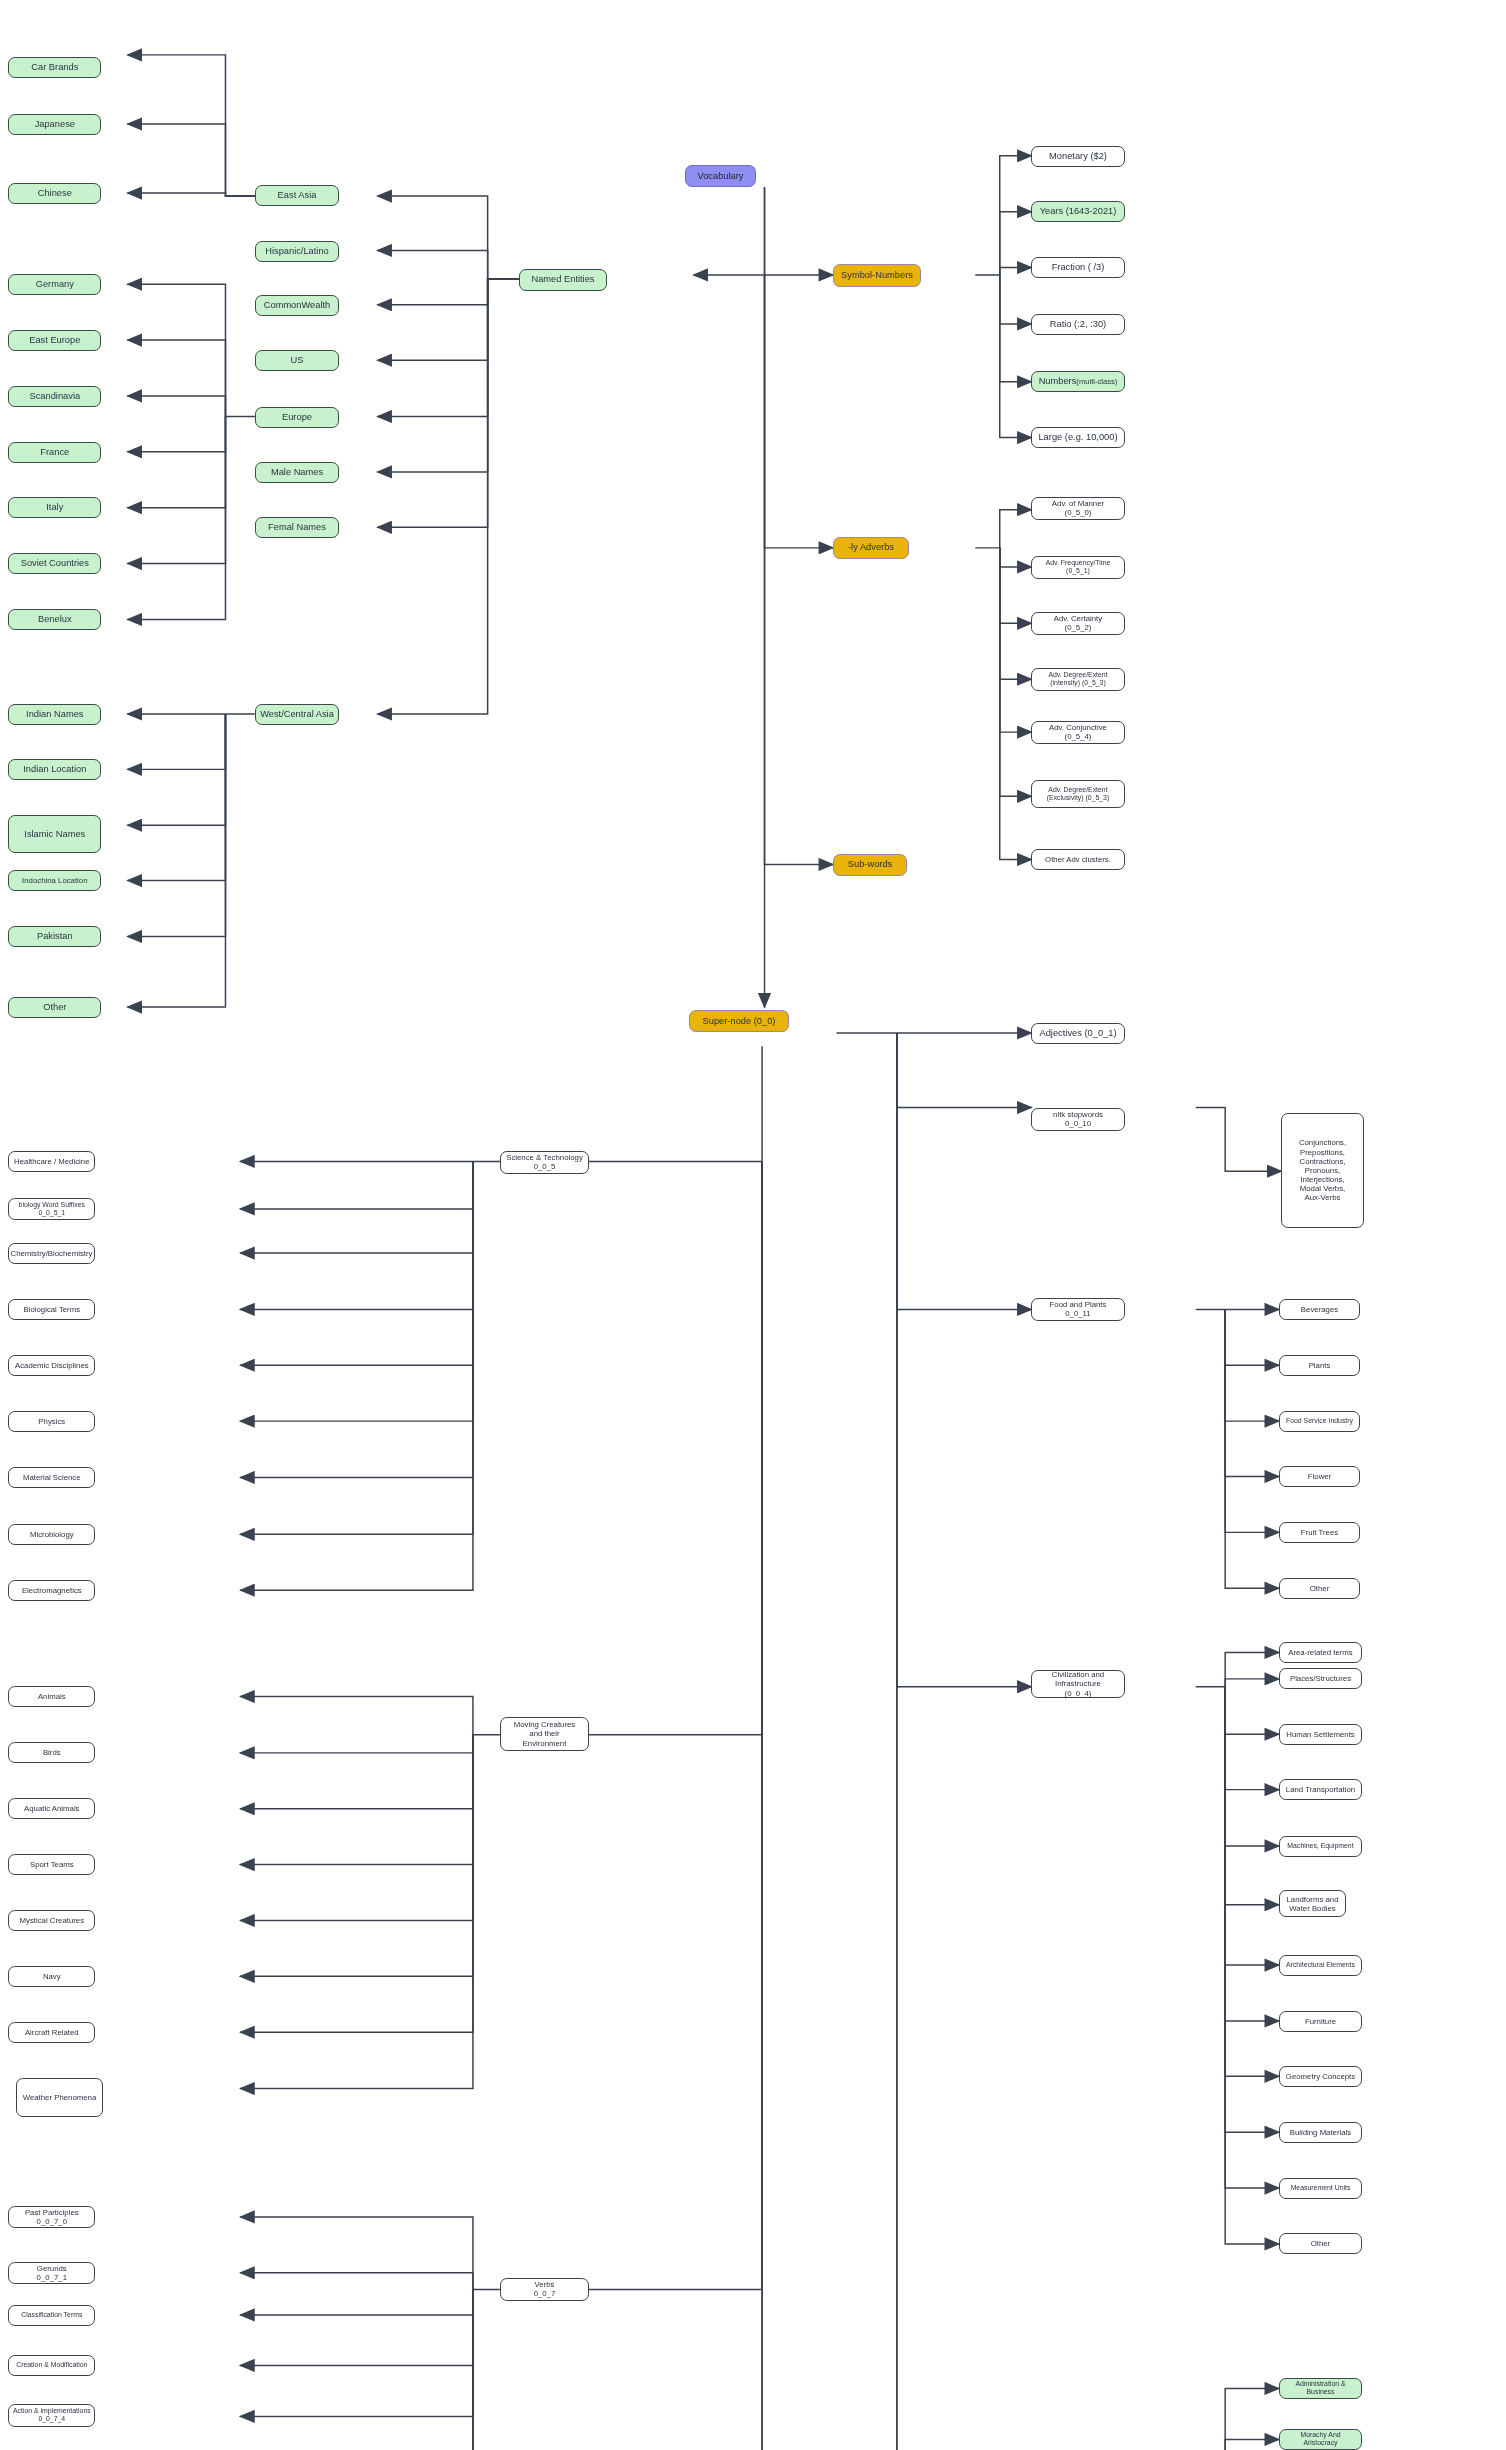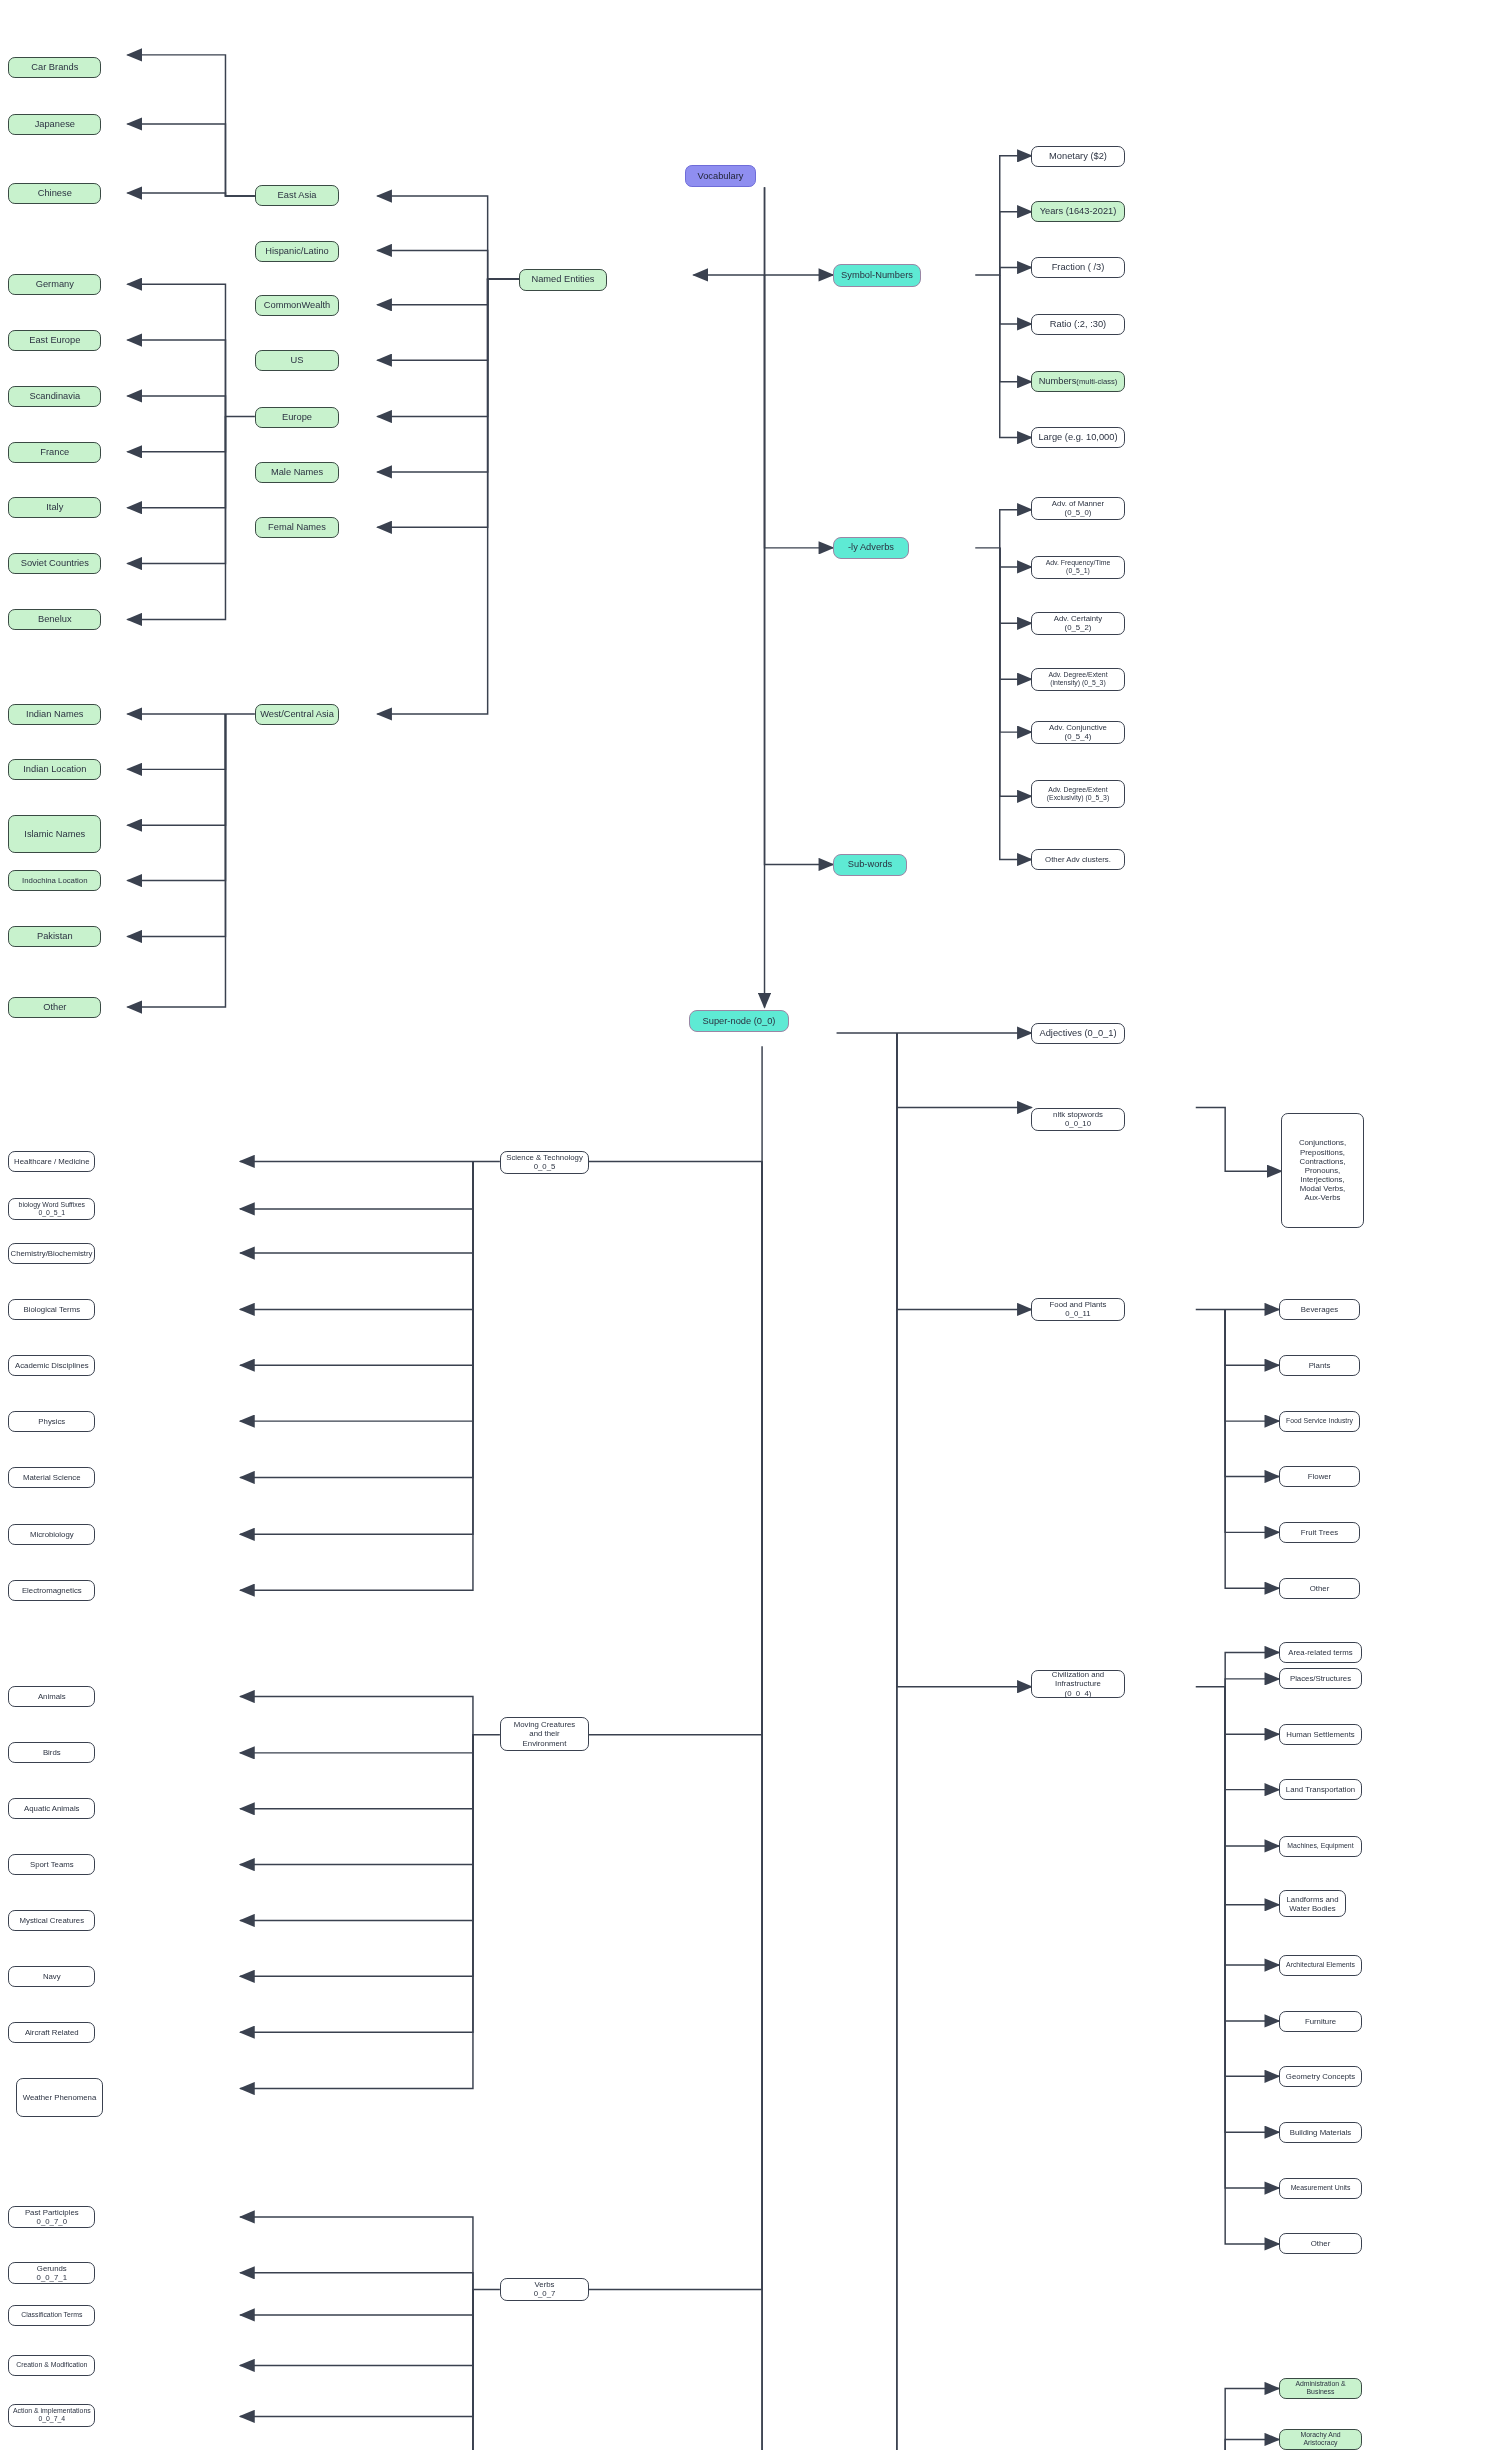--- a/index.html
+++ b/index.html
@@ -13,21 +13,21 @@
     text-align:center;
     border:1px solid #3a414f;
     border-radius:6.9px;
     background:#ffffff;
     line-height:1.18;
     padding:2px 2.9px;
     font-size:9.3px;
     white-space:pre-line;
   }
   .node.green{background:#c8f2cd;border-color:#3a4a44;}
-  .node.purple{background:#5eead4;border-color:#9a86a5;border-radius:8px;}
+  .node.purple{background:#eab308;border-color:#9a86a5;}
   .node.blue{background:#8f8ef0;border-color:#6e6cd8;color:#1e2233;}
   .node.sm{font-size:7.8px;}
   .node.xs{font-size:6.9px;}
   .node .sub{font-size:0.82em;}
 </style>
 </head>
 <body>
 
 <div id="canvas">
 

